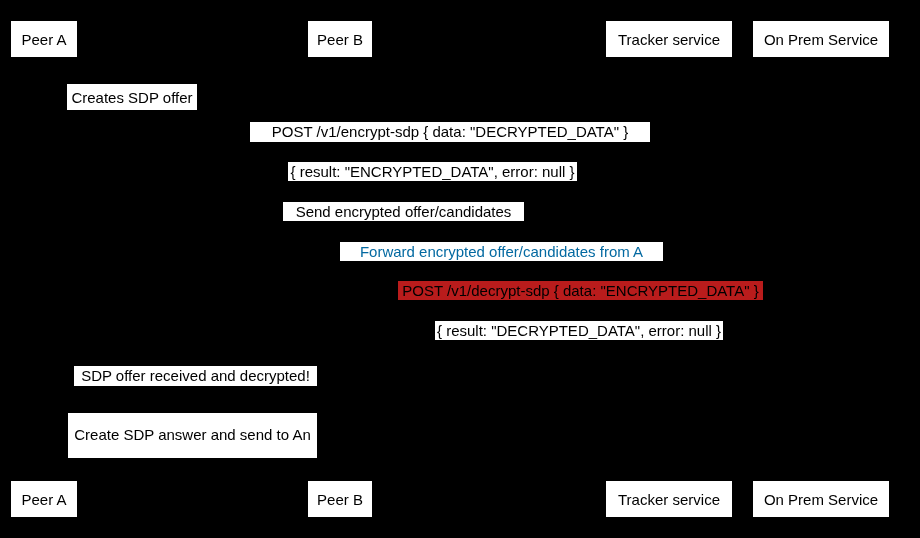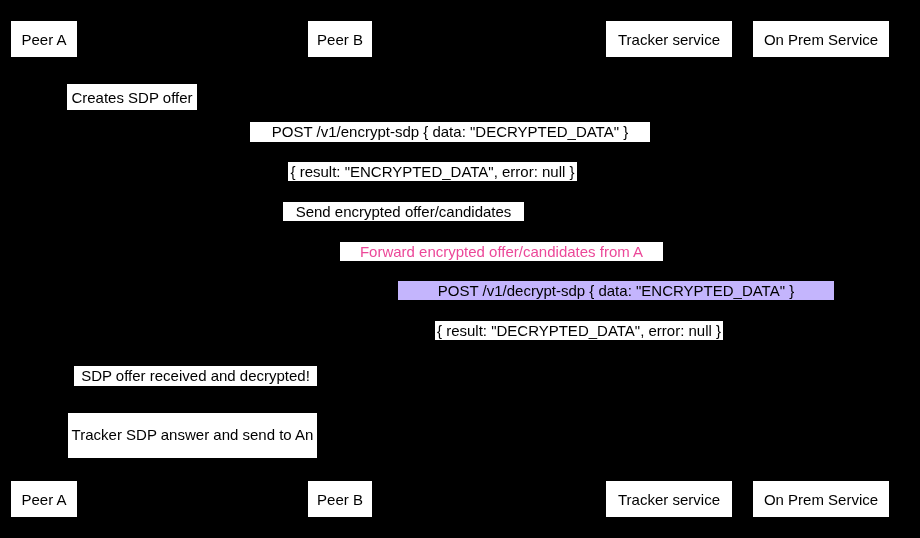--- a/index.html
+++ b/index.html
@@ -60,28 +60,28 @@
     </div>
     <div class="message" style="left: 250px; top: 122px; width: 400px; height: 20px; background: rgb(255, 255, 255); color: rgb(0, 0, 0); line-height: 20px;">
       <span class="line">POST /v1/encrypt-sdp { data: "DECRYPTED_DATA" }</span>
     </div>
     <div class="message" style="left: 288px; top: 162px; width: 289px; height: 19px; background: rgb(255, 255, 255); color: rgb(0, 0, 0); line-height: 19px;">
       <span class="line">{ result: "ENCRYPTED_DATA", error: null }</span>
     </div>
     <div class="message" style="left: 238px; top: 202px; width: 241px; height: 19px; background: rgb(255, 255, 255); color: rgb(0, 0, 0); line-height: 19px; margin-left: 45px;">
       <span class="line">Send encrypted offer/candidates</span>
     </div>
-    <div class="message" style="left: 340px; top: 242px; width: 323px; height: 19px; background: rgb(255, 255, 255); color: #ec4899; line-height: 19px;">
+    <div class="message" style="left: 340px; top: 242px; width: 323px; height: 19px; background: rgb(255, 255, 255); color: #0369a1; line-height: 19px;">
       <span class="line">Forward encrypted offer/candidates from A</span>
     </div>
-    <div class="message" style="left: 398px; top: 281px; width: 436px; height: 19px; background: #c4b5fd; color: rgb(0, 0, 0); line-height: 19px;">
+    <div class="message" style="left: 398px; top: 281px; width: 365px; height: 19px; background: #b91c1c; color: rgb(0, 0, 0); line-height: 19px;">
       <span class="line">POST /v1/decrypt-sdp { data: "ENCRYPTED_DATA" }</span>
     </div>
     <div class="message" style="left: 435px; top: 321px; width: 288px; height: 19px; background: rgb(255, 255, 255); color: rgb(0, 0, 0); line-height: 19px;">
       <span class="line">{ result: "DECRYPTED_DATA", error: null }</span>
     </div>
     <div class="message" style="left: 74px; top: 366px; width: 243px; height: 20px; background: rgb(255, 255, 255); color: rgb(0, 0, 0); line-height: 20px;">
       <span class="line">SDP offer received and decrypted!</span>
     </div>
     <div class="message" style="left: 68px; top: 413px; width: 249px; height: 45px; background: rgb(255, 255, 255); color: rgb(0, 0, 0); line-height: 22.5px;">
-      <span class="line">Tracker SDP answer and send to An</span>
+      <span class="line">Create SDP answer and send to An</span>
     </div>
   </div>
 
 </body></html>

